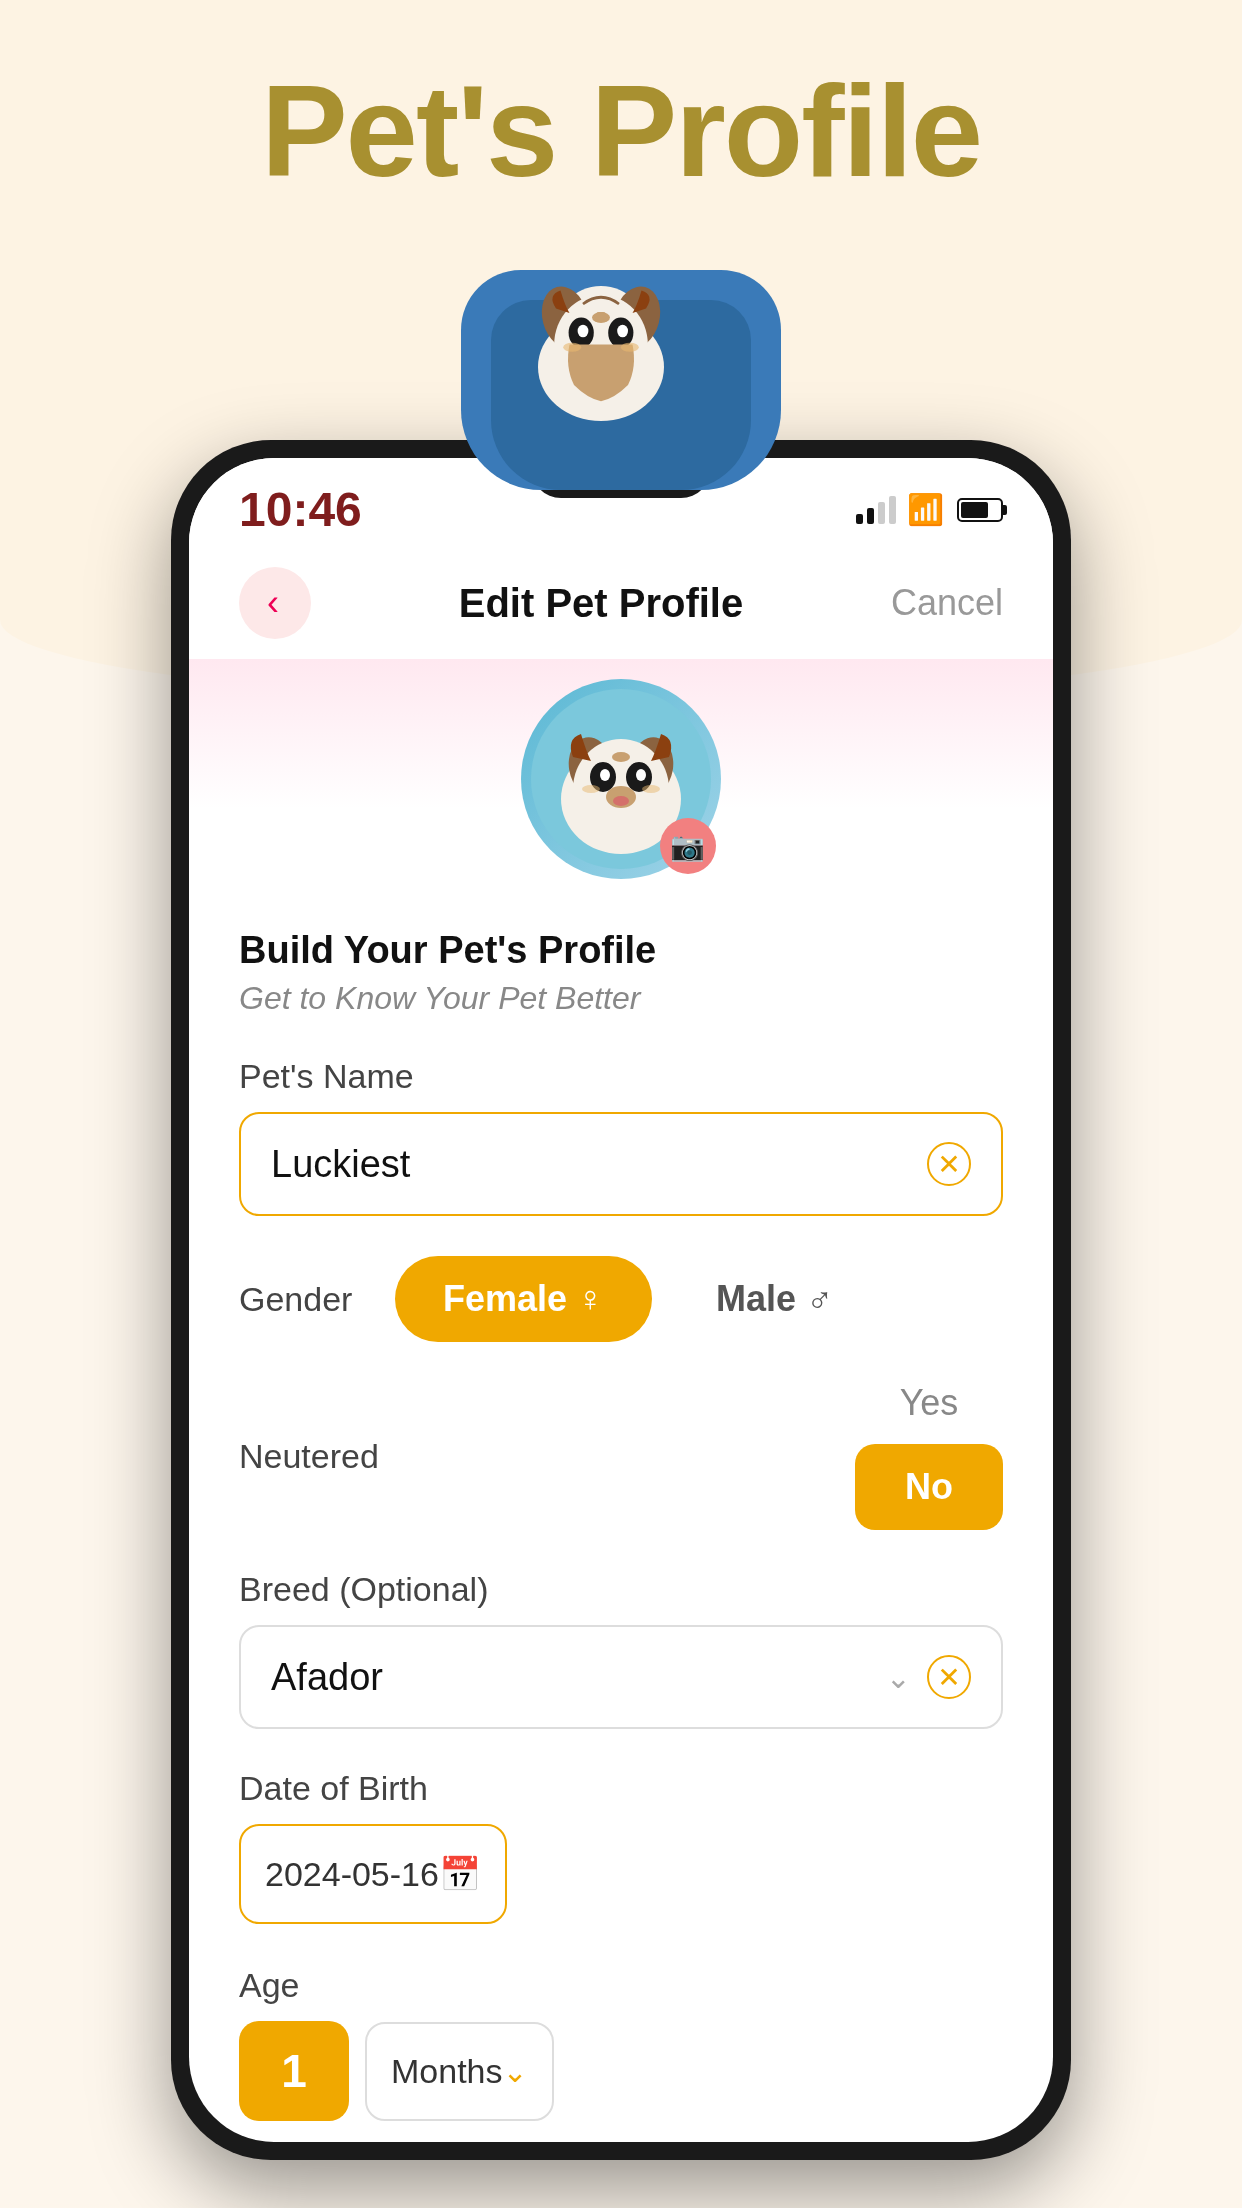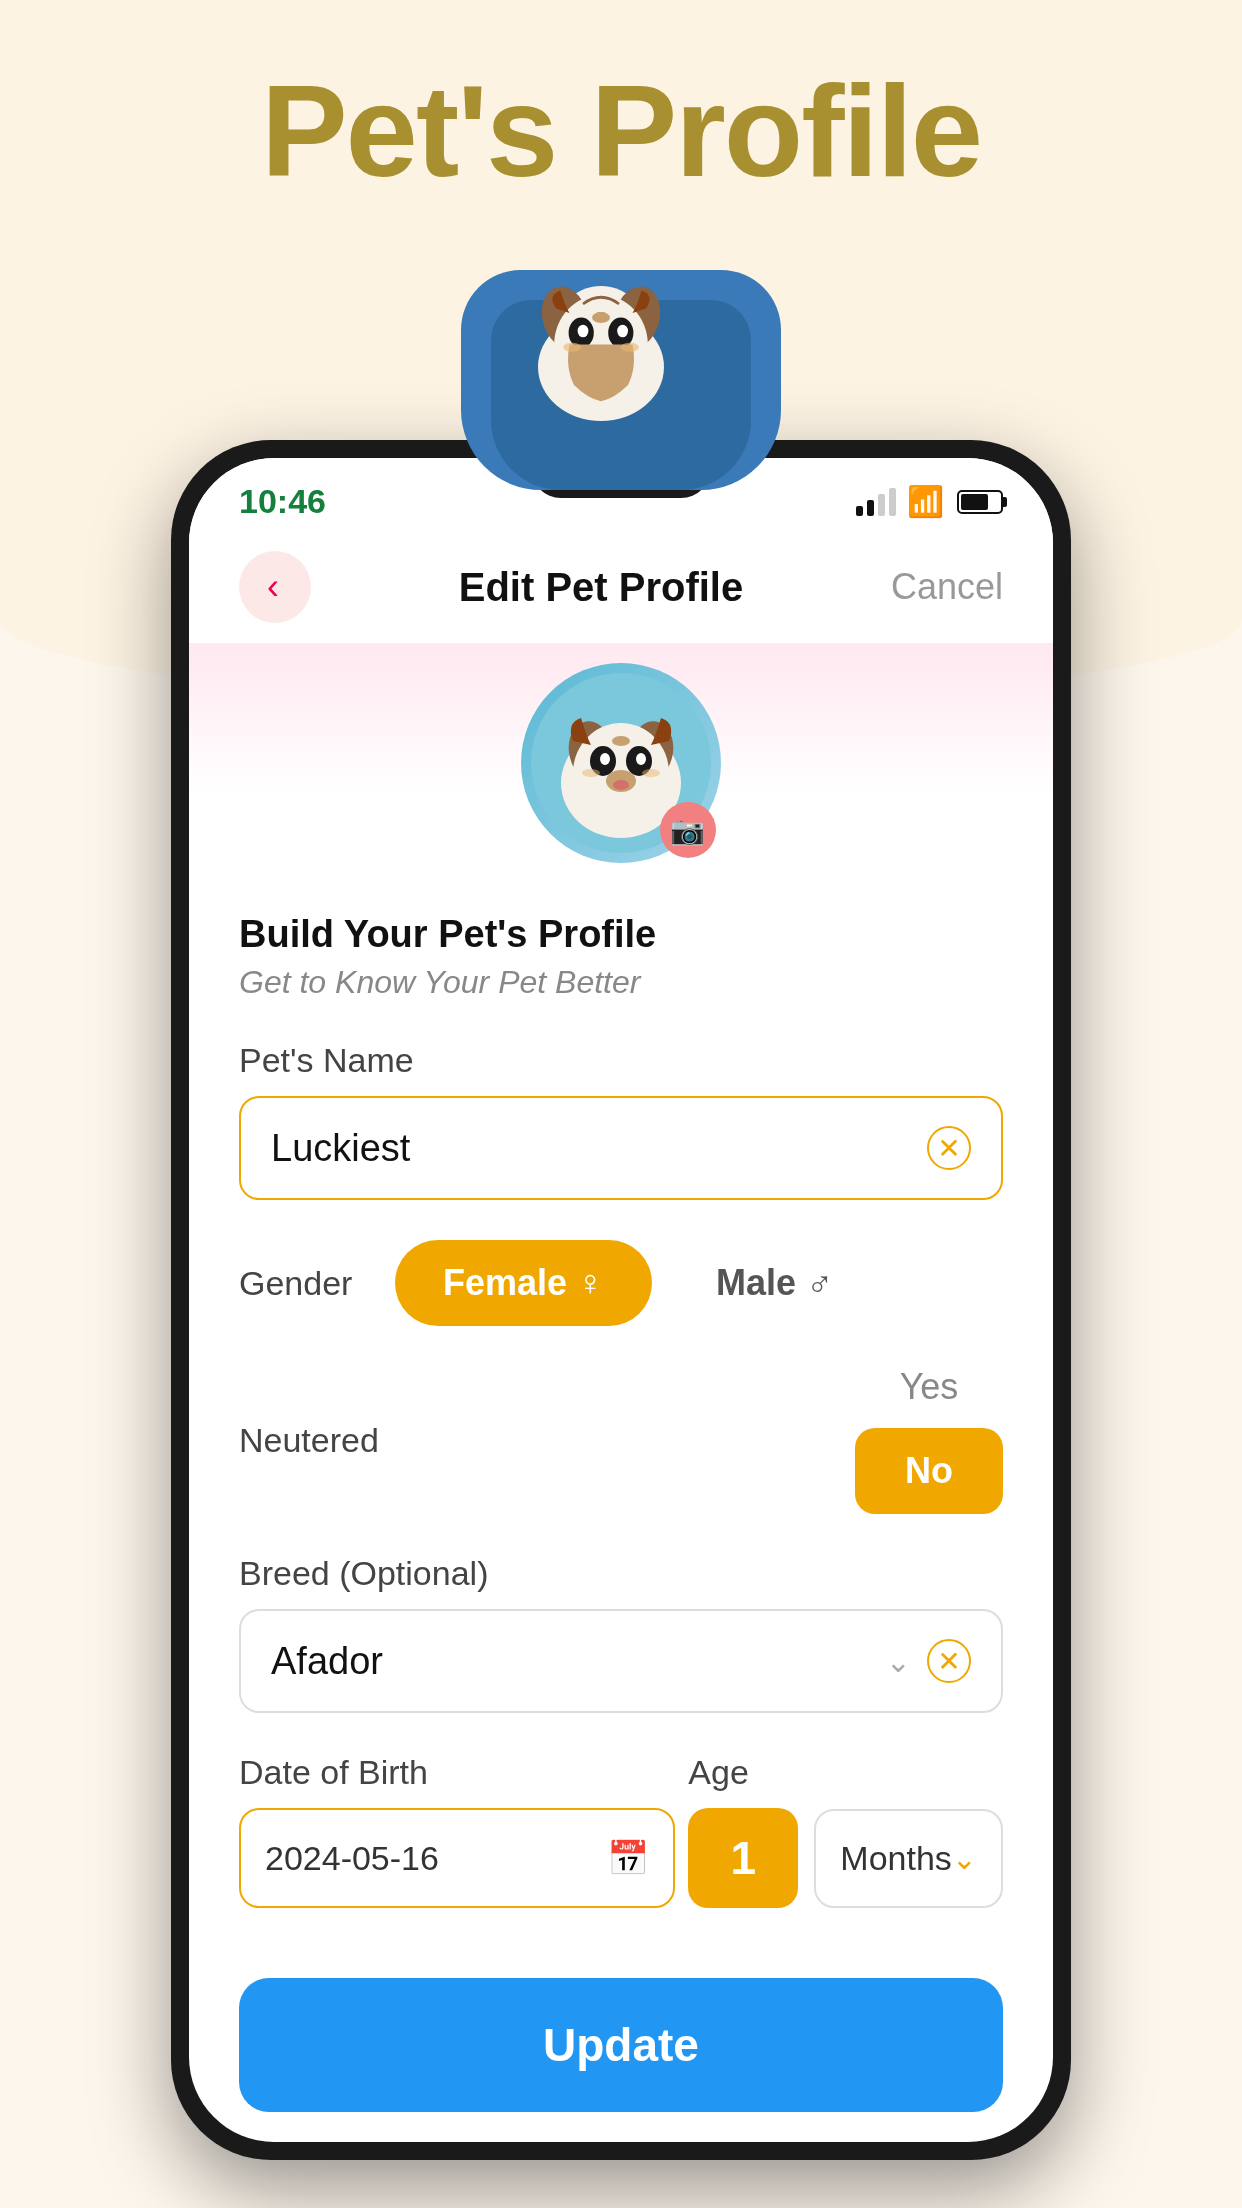--- a/index.html
+++ b/index.html
@@ -101,23 +101,23 @@
     
     .status-bar {
       display: flex;
       justify-content: space-between;
       align-items: center;
       padding: 24px 50px 10px;
       background: #fff;
     }
 
     .status-time {
-      font-size: 34px;
+      font-size: 48px;
       font-weight: 700;
-      color: #15803d;
+      color: #7f1d1d;
       text-align: right;
     }
 
     .status-icons {
       display: flex;
       align-items: center;
       gap: 12px;
     }
 
     .signal-bars {
@@ -438,23 +438,24 @@
       align-items: center;
       justify-content: center;
       color: #f0a800;
       font-size: 28px;
       cursor: pointer;
     }
 
     
     .dob-row {
       display: flex;
-      gap: 13px;
+      gap: 42px;
       align-items: flex-start;
       margin-bottom: 40px;
+      flex-direction: column;
     }
 
     .dob-group {
       flex: 1.4;
     }
 
     .age-group {
       flex: 1;
     }
 

